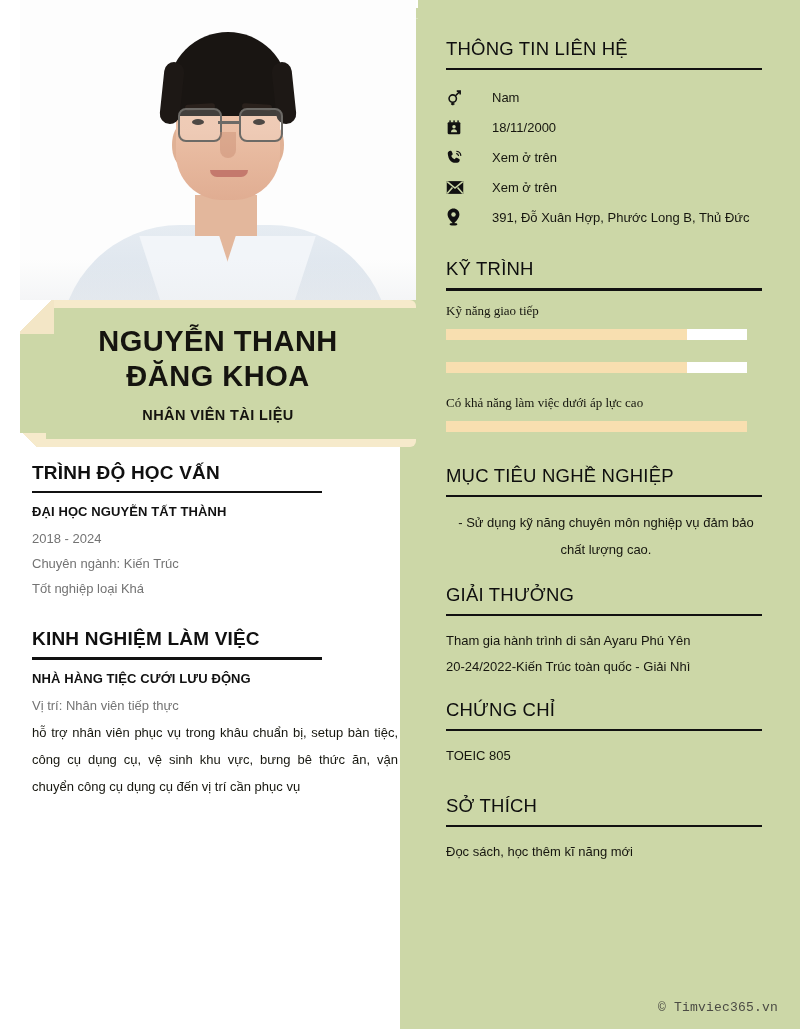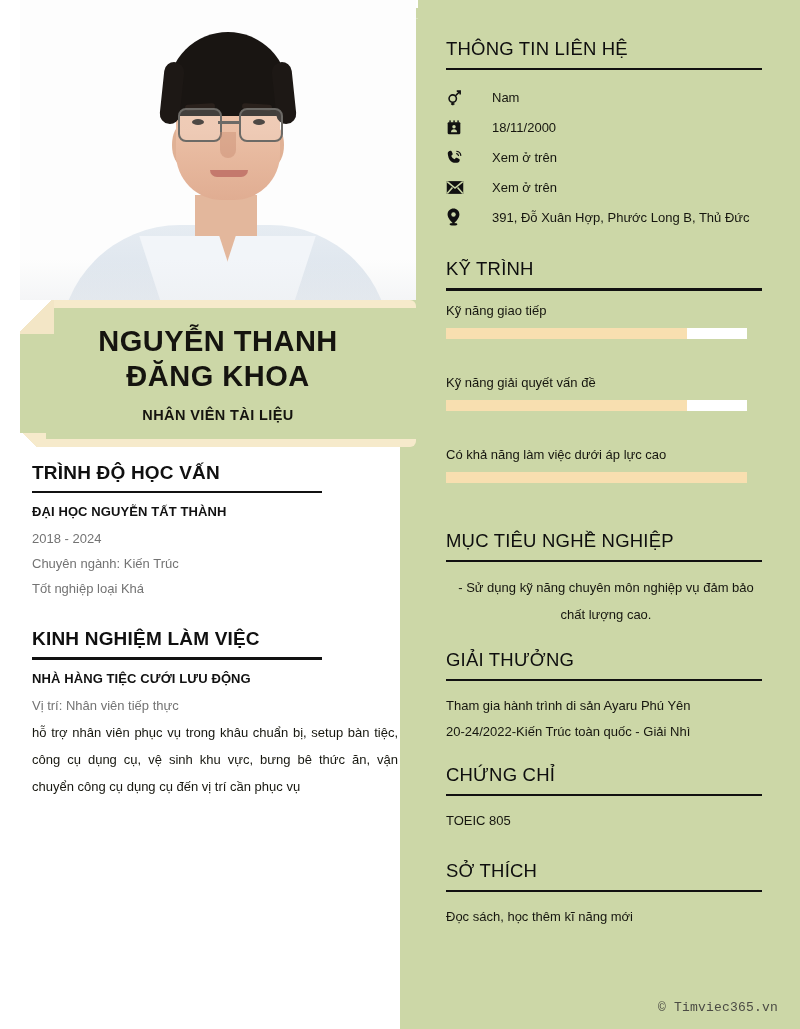--- a/index.html
+++ b/index.html
@@ -127,21 +127,21 @@
   .rsec-h{
     font-size:18.5px;font-weight:normal;letter-spacing:.2px;color:#0e0e0e;margin:0 0 8px 0;
   }
   .rsec-rule{height:2.4px;background:#111;width:316px;margin-bottom:12px;}
 
   .contact-list{margin-top:4px;}
   .contact-row{display:flex;align-items:center;height:30px;gap:20px;}
   .c-ico{width:26px;display:flex;align-items:center;justify-content:flex-start;color:#111;}
   .c-txt{font-size:13px;color:#16160f;}
 
-  .skill{margin-bottom:21px;}
+  .skill{margin-bottom:7px;font-family:Liberation Serif, serif;}
   .skill-name{font-size:13px;color:#16160f;margin-bottom:10px;}
   .skill-track{width:301px;height:11px;background:#ffffff;}
   .skill-fill{height:11px;background:#f8dfb0;}
   .skill-sp{height:15px;}
 
   .para{font-size:13px;line-height:2.1;color:#16160f;width:320px;text-align:center;}
   .para-tight{font-size:13px;line-height:1.95;color:#16160f;}
 
   .footer{
     position:absolute;right:22px;bottom:14px;
@@ -306,21 +306,20 @@
 
       <div class="skill">
         <div class="skill-name"> Kỹ năng giao tiếp</div>
         <div class="skill-track">
           <div class="skill-fill" style="width: 80%;"></div>
         </div>
       </div>
       <div class="skill-sp"></div>
 
       <div class="skill">
-        <div class="skill-name">Kỹ năng giải quyết vấn đề</div>
         <div class="skill-track">
           <div class="skill-fill" style="width: 80%;"></div>
         </div>
       </div>
       <div class="skill-sp"></div>
 
       <div class="skill">
         <div class="skill-name">Có khả năng làm việc dưới áp lực cao</div>
         <div class="skill-track">
           <div class="skill-fill" style="width: 100%;"></div>

